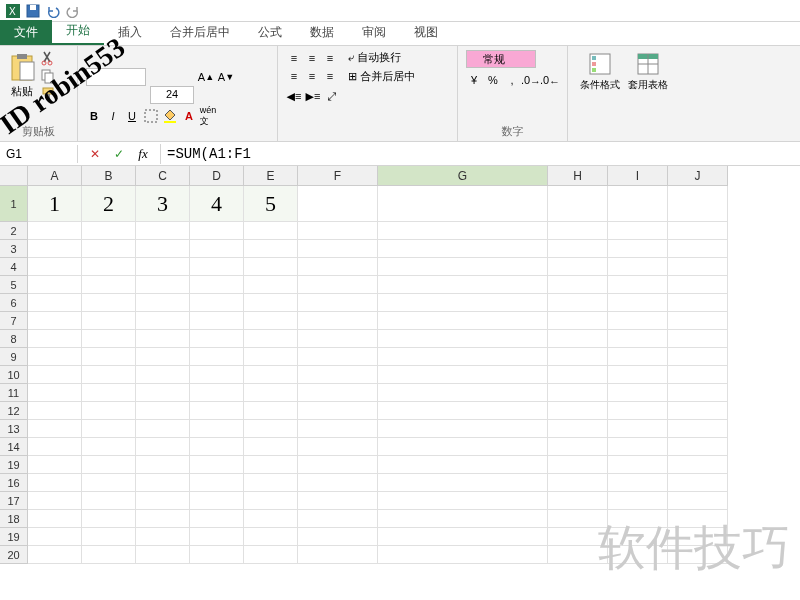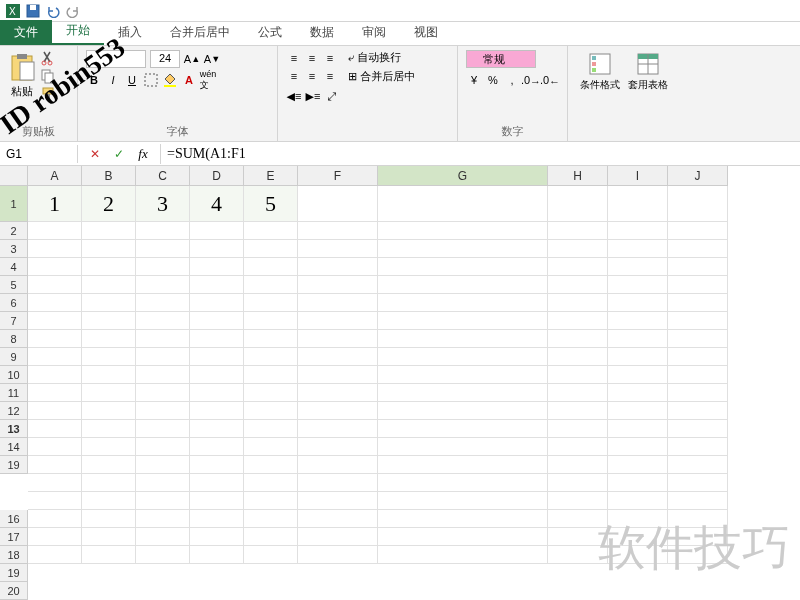--- a/index.html
+++ b/index.html
@@ -15,36 +15,36 @@
 .ribbon{height:96px;background:#f3f3f3;border-bottom:1px solid #d4d4d4;display:flex;position:relative;}
 .rgroup{border-right:1px solid #d4d4d4;padding:4px 8px 2px 8px;display:flex;flex-direction:column;justify-content:space-between;}
 .rgroup-label{text-align:center;font-size:11px;color:#666;padding-top:2px;}
 .clipboard-top{display:flex;gap:4px;align-items:center;}
 .paste-btn{display:flex;flex-direction:column;align-items:center;gap:2px;}
 .paste-icon{width:28px;height:28px;}
 .small-btns{display:flex;flex-direction:column;gap:2px;}
 .small-icon{width:16px;height:16px;}
 .font-top{display:flex;gap:4px;align-items:center;}
 .font-box{border:1px solid #c0c0c0;background:#fff;padding:1px 4px;font-size:11px;width:60px;height:18px;display:flex;align-items:center;}
-.size-box{border:1px solid #c0c0c0;background:#fff;padding:1px 4px;font-size:11px;width:30px;height:18px;text-align:center;}
+.size-box{border:1px solid #c0c0c0;background:#fff;padding:1px 4px;font-size:11px;width:44px;height:18px;text-align:center;margin-top:36px;}
 .mini{width:16px;height:16px;border:1px solid transparent;display:flex;align-items:center;justify-content:center;font-size:11px;}
 .font-row{display:flex;gap:3px;align-items:center;margin-top:4px;}
 .align-grid{display:grid;grid-template-columns:repeat(3,16px);gap:2px;}
 .align-right{display:flex;flex-direction:column;gap:4px;margin-left:8px;}
 .align-wrap{display:flex;}
 .num-top{border:1px solid #c0c0c0;background:#f9a8d4;padding:1px 16px;font-size:11px;width:70px;height:18px;}
 .num-row{display:flex;gap:3px;margin-top:4px;}
 .fmt-col{display:flex;flex-direction:column;align-items:center;gap:2px;padding:2px 4px;}
 .fmt-icon{width:24px;height:24px;}
 .namebox-row{height:24px;background:#fff;border-bottom:1px solid #d4d4d4;display:flex;align-items:center;}
 .namebox{width:78px;border-right:1px solid #d4d4d4;padding:2px 6px;font-size:12px;background:#fff;}
 .fx-btns{display:flex;gap:6px;padding:0 8px;align-items:center;}
 .fx-btn{width:18px;height:18px;display:flex;align-items:center;justify-content:center;font-size:12px;}
 .fx-label{font-style:italic;font-family:"Times New Roman",serif;font-size:13px;}
-.formula-bar{flex:1;padding:2px 6px;font-family:Liberation Serif, serif;font-size:14px;border-left:1px solid #d4d4d4;}
+.formula-bar{flex:1;padding:2px 6px;font-family:Liberation Mono, monospace;font-size:14px;border-left:1px solid #d4d4d4;}
 .sheet{position:relative;}
 .colheads{display:flex;height:20px;}
 .rowhead-spacer{width:28px;background:#f0f0f0;border-right:1px solid #ccc;border-bottom:1px solid #ccc;}
 .colhead{background:#f0f0f0;border-right:1px solid #ccc;border-bottom:1px solid #ccc;text-align:center;font-size:12px;color:#333;line-height:20px;}
 .colhead.sel{background:#d3e5c7;}
 .grid-body{display:flex;}
 .rowheads{display:flex;flex-direction:column;}
 .rowhead{width:28px;background:#f0f0f0;border-right:1px solid #ccc;border-bottom:1px solid #ccc;text-align:center;font-size:11px;color:#333;}
 .rowhead.sel{background:#d3e5c7;}
 .cells{position:relative;}
@@ -150,21 +150,20 @@
         <span class="mini">
             <svg width="14" height="14">
               <path d="M7 1 L12 6 L7 11 L2 6 Z" fill="#fc6" stroke="#555"></path>
               <rect x="1" y="12" width="12" height="2" fill="#ff0"></rect>
             </svg>
           </span>
         <span class="mini" style="color:#c00;font-weight:bold">A</span>
         <span class="mini" style="font-size:9px">wén<br>文</span>
       </div>
     </div>
-    <div class="rgroup-label">字体</div>
   </div>
 
   <div class="rgroup" style="width:180px">
     <div class="align-wrap">
       <div>
         <div class="align-grid">
           <span class="mini">≡</span>
           <span class="mini">≡</span>
           <span class="mini">≡</span>
           <span class="mini">≡</span>
@@ -259,24 +258,24 @@
         <div class="rowhead" style="height: 18px; line-height: 18px;">3</div>
         <div class="rowhead" style="height: 18px; line-height: 18px;">4</div>
         <div class="rowhead" style="height: 18px; line-height: 18px;">5</div>
         <div class="rowhead" style="height: 18px; line-height: 18px;">6</div>
         <div class="rowhead" style="height: 18px; line-height: 18px;">7</div>
         <div class="rowhead" style="height: 18px; line-height: 18px;">8</div>
         <div class="rowhead" style="height: 18px; line-height: 18px;">9</div>
         <div class="rowhead" style="height: 18px; line-height: 18px;">10</div>
         <div class="rowhead" style="height: 18px; line-height: 18px;">11</div>
         <div class="rowhead" style="height: 18px; line-height: 18px;">12</div>
-        <div class="rowhead" style="height: 18px; line-height: 18px; font-weight: bold;">13</div>
+        <div class="rowhead" style="height: 18px; line-height: 18px;">13</div>
         <div class="rowhead" style="height: 18px; line-height: 18px;">14</div>
         <div class="rowhead" style="height: 18px; line-height: 18px;">19</div>
-        <div class="rowhead" style="height: 18px; line-height: 18px; margin-top: 36px;">16</div>
+        <div class="rowhead" style="height: 18px; line-height: 18px;">16</div>
         <div class="rowhead" style="height: 18px; line-height: 18px;">17</div>
         <div class="rowhead" style="height: 18px; line-height: 18px;">18</div>
         <div class="rowhead" style="height: 18px; line-height: 18px;">19</div>
         <div class="rowhead" style="height: 18px; line-height: 18px;">20</div>
       </div>
     <div class="cells" id="cells">
     <div class="row">
           <div class="cell data" style="width: 54px; height: 36px;">1</div>
           <div class="cell data" style="width: 54px; height: 36px;">2</div>
           <div class="cell data" style="width: 54px; height: 36px;">3</div>

